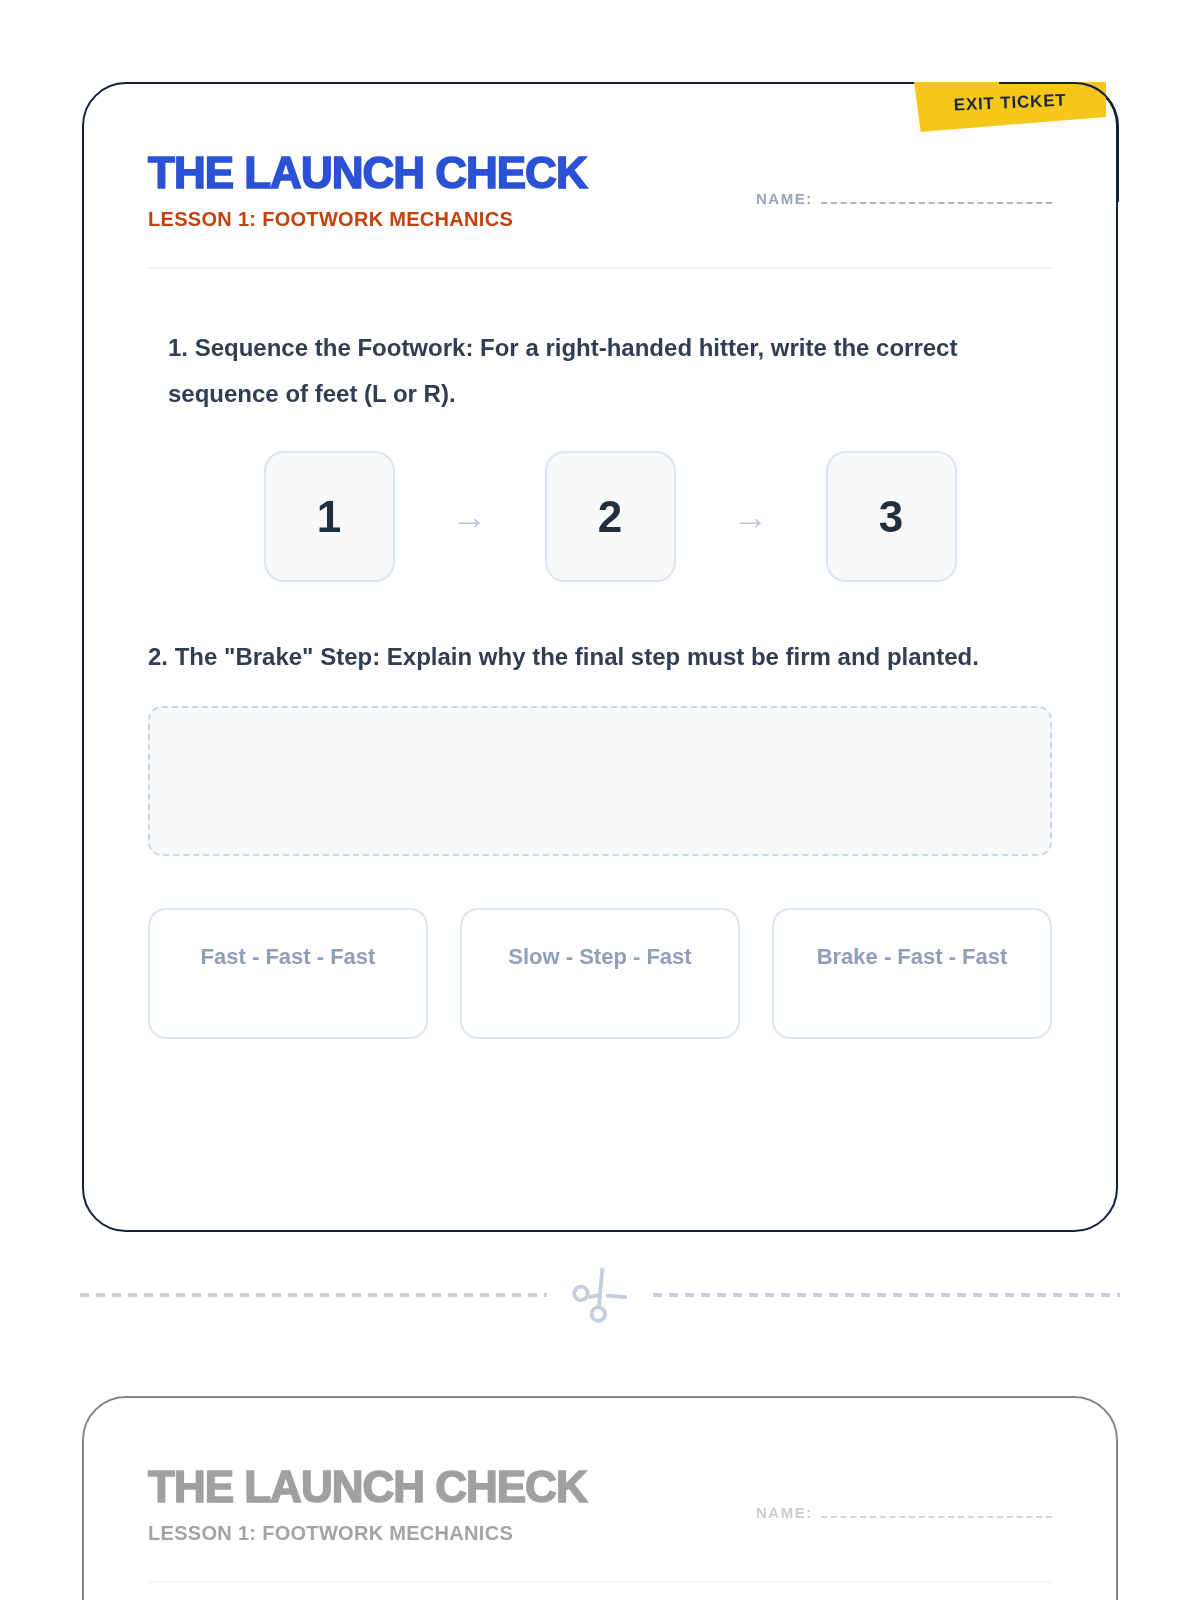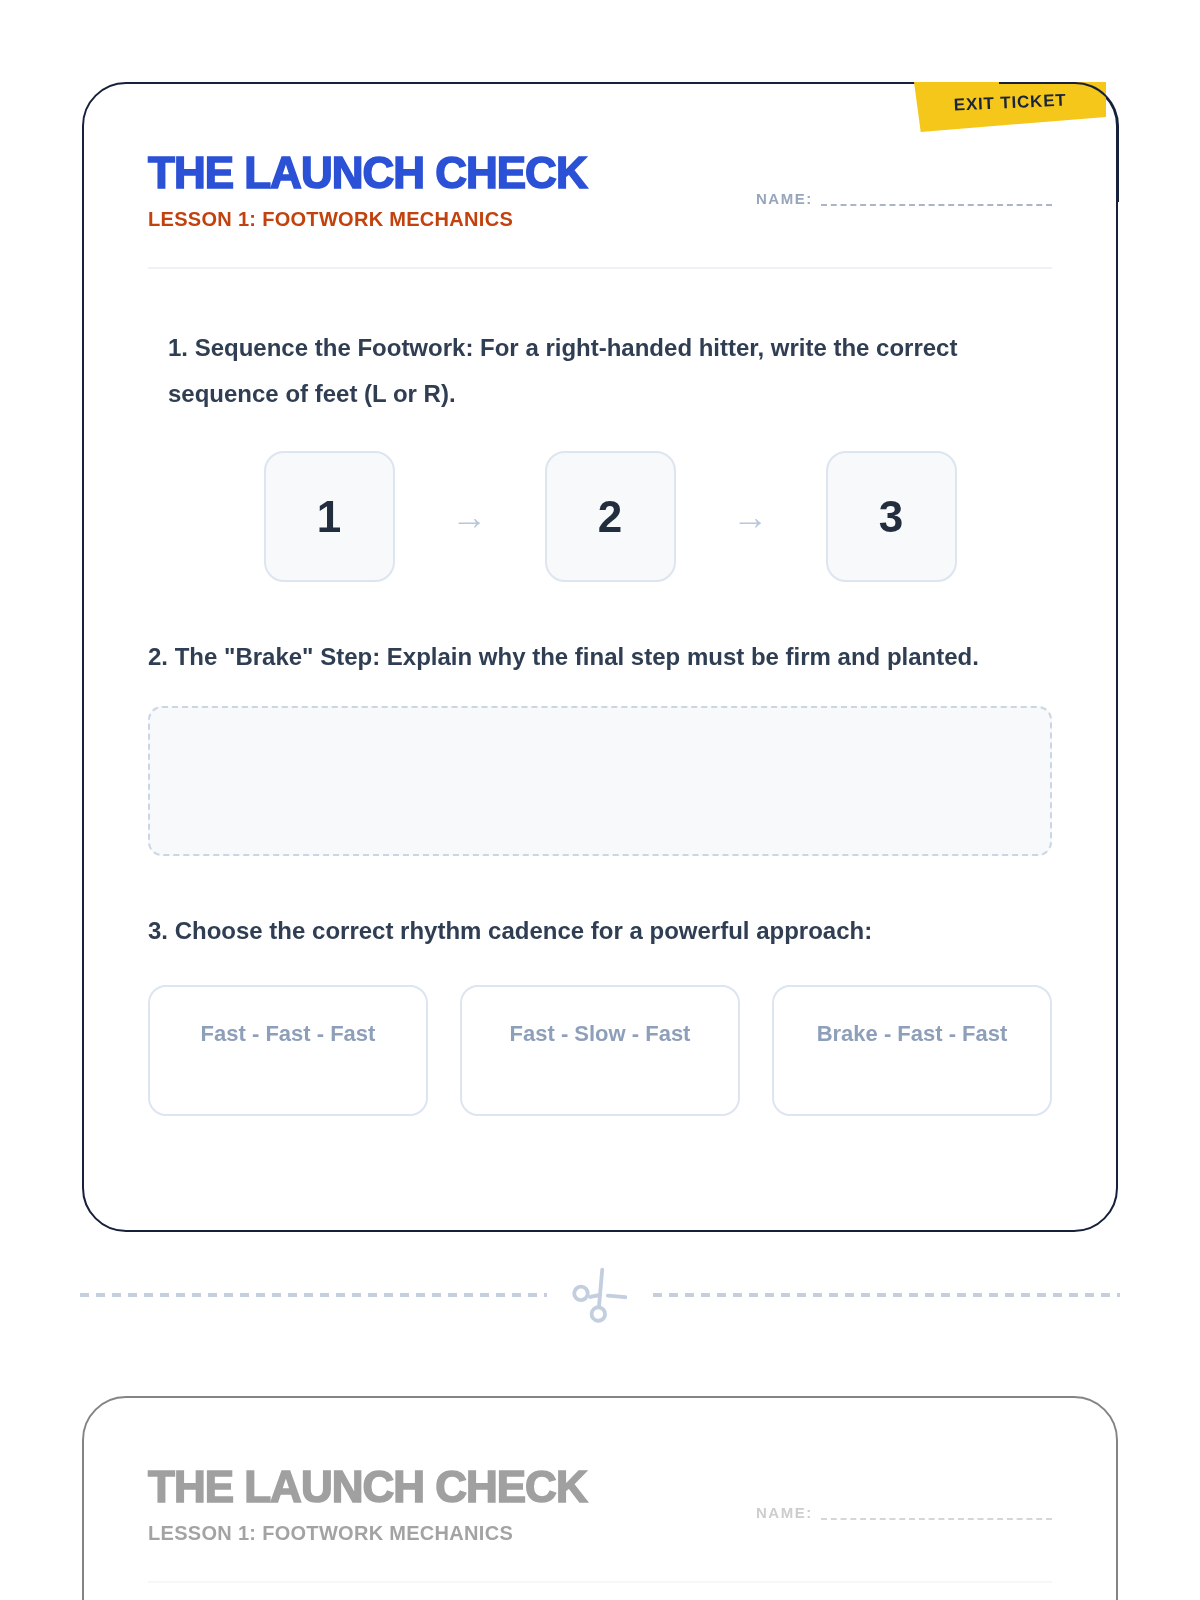--- a/index.html
+++ b/index.html
@@ -66,21 +66,21 @@
   .card.ghost .ws-title { color: #2b51d6; } 
   .ws-subtitle {
     margin-top: 12px;
     font-size: 20px;
     font-weight: bold;
     letter-spacing: 0.3px;
     color: #c2410c;
     white-space: nowrap;
   }
   .name-field {
-    display: flex; align-items: center;
+    display: flex; align-items: flex-start;
     margin-top: 40px;
     width: 296px; flex: none;
   }
   .name-label {
     font-size: 15px; font-weight: bold;
     letter-spacing: 1.5px;
     color: #98a6bc;
     margin-right: 8px;
   }
   .name-line {
@@ -209,24 +209,23 @@
         </div>
       </div>
     </div>
 
     <div class="q2">
       <p class="q-text">2. The "Brake" Step: Explain why the final step must be firm and planted.</p>
       <div class="answer-box"></div>
     </div>
 
     <div class="q3">
-      <p class="q-text">3. Choose the correct rhythm cadence for a powerful approach:</p>
       <div class="options-row">
         <div class="option-box">Fast - Fast - Fast</div>
-        <div class="option-box">Fast - Slow - Fast</div>
+        <div class="option-box">Slow - Step - Fast</div>
         <div class="option-box">Brake - Fast - Fast</div>
       </div>
     </div>
 
   </section>
 
   <div class="cut-line">
     <span class="dash-seg"></span>
     <span class="scissors-wrap">
       <svg width="54" height="54" viewBox="0 0 24 24" fill="none" stroke="#c3cede" stroke-width="1.7" stroke-linecap="round" stroke-linejoin="round">

